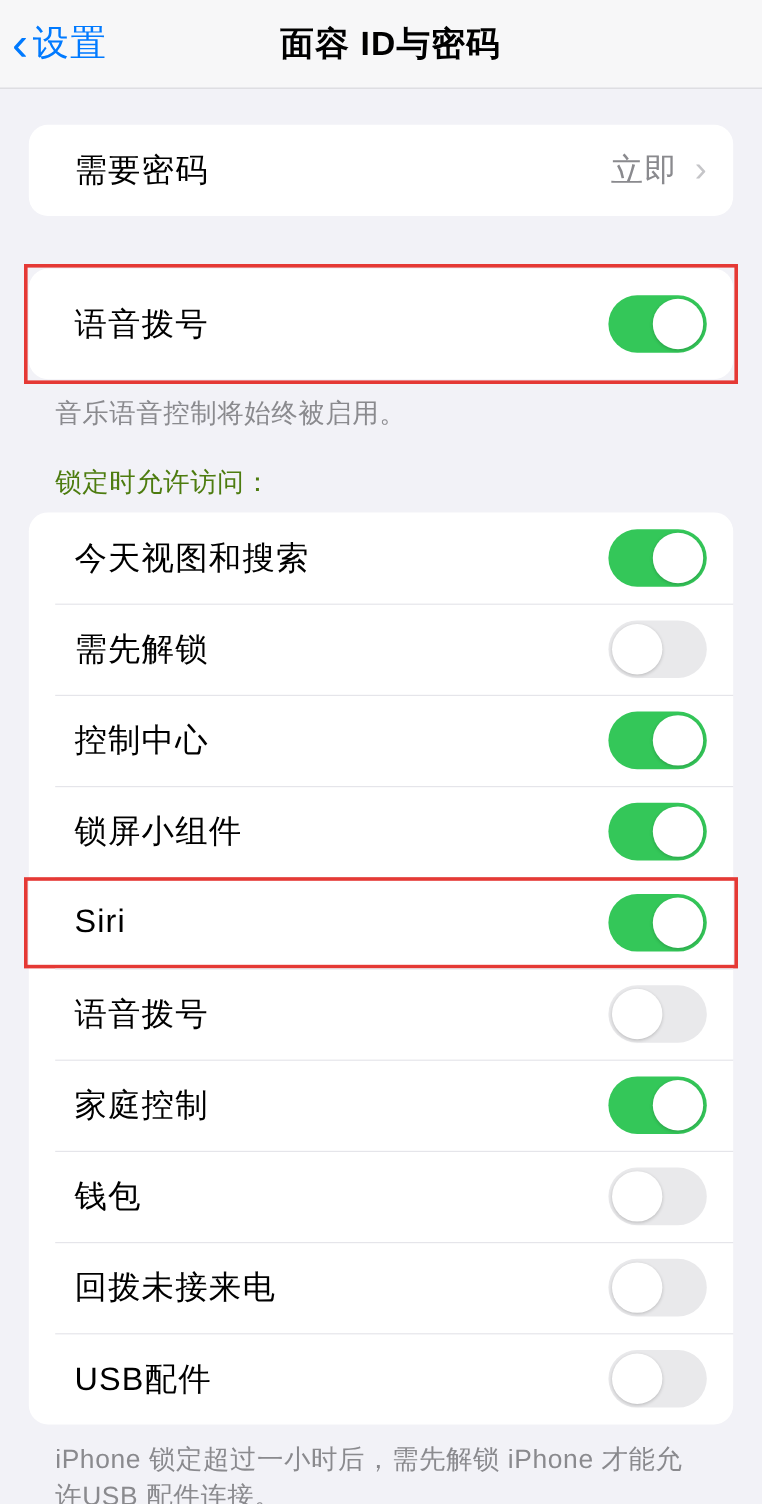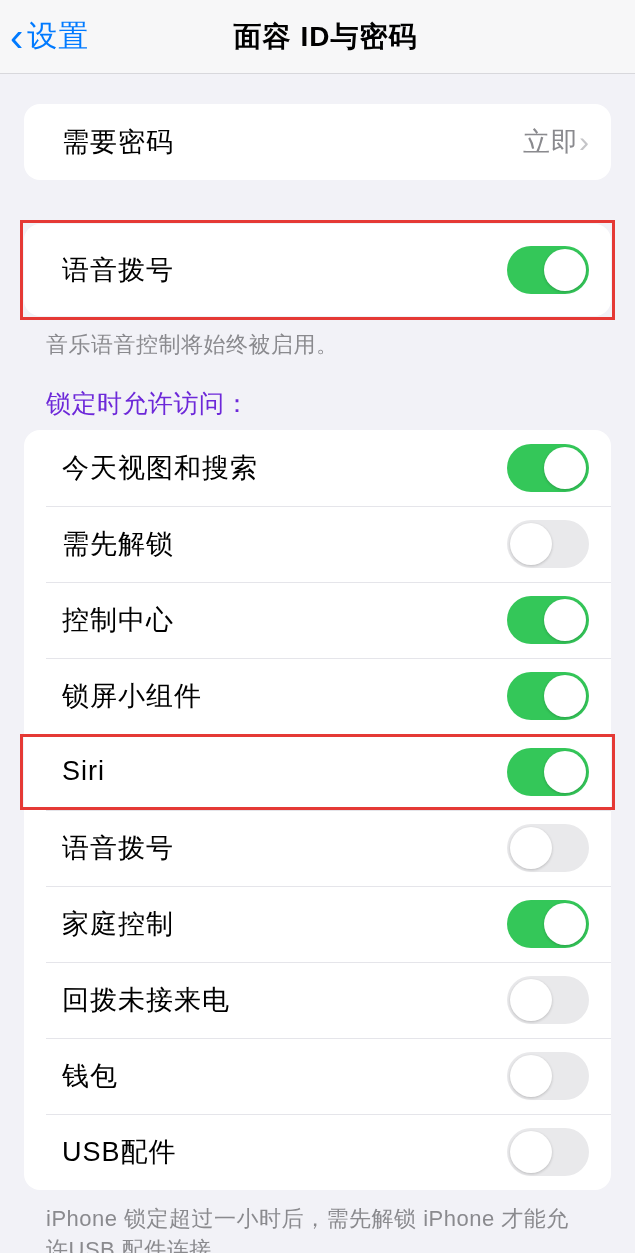--- a/index.html
+++ b/index.html
@@ -82,21 +82,21 @@
     }
     .row-label {
       font-size: 27px;
       color: #000;
       letter-spacing: 1px;
       margin-left: 16px;
     }
     .row-right {
       display: flex;
       align-items: center;
-      gap: 0;
+      gap: 14px;
     }
     .row-value {
       font-size: 27px;
       color: #8a8a8e;
       letter-spacing: 1px;
     }
     .chevron-right {
       color: #c5c5c8;
       font-size: 30px;
       font-weight: 500;
@@ -124,22 +124,22 @@
     .toggle.on .toggle-knob { left: 37px; }
     .toggle.off .toggle-knob { left: 3px; }
     .footer-text {
       font-size: 22px;
       color: #8a8a8e;
       padding: 14px 22px 0 22px;
       letter-spacing: 0.5px;
       line-height: 1.4;
     }
     .header-text {
-      font-size: 25px;
-      color: #6d28d9;
+      font-size: 22px;
+      color: #4d7c0f;
       padding: 26px 22px 10px 22px;
       letter-spacing: 0.5px;
     }
     .highlight-box {
       position: relative;
     }
     .highlight-box::after {
       content: "";
       position: absolute;
       top: -4px;
@@ -244,32 +244,32 @@
           <div class="toggle-knob"></div>
         </div>
       </div>
       <div class="row">
         <span class="row-label">家庭控制</span>
         <div class="toggle on">
           <div class="toggle-knob"></div>
         </div>
       </div>
       <div class="row">
+        <span class="row-label">钱包</span>
+        <div class="toggle off">
+          <div class="toggle-knob"></div>
+        </div>
+      </div>
+      <div class="row">
         <span class="row-label">回拨未接来电</span>
         <div class="toggle off">
           <div class="toggle-knob"></div>
         </div>
       </div>
       <div class="row">
-        <span class="row-label">钱包</span>
-        <div class="toggle off">
-          <div class="toggle-knob"></div>
-        </div>
-      </div>
-      <div class="row">
         <span class="row-label">USB配件</span>
         <div class="toggle off">
           <div class="toggle-knob"></div>
         </div>
       </div>
     </div>
 
   <div class="footer-text">iPhone 锁定超过一小时后，需先解锁 iPhone 才能允许USB 配件连接。</div>
 
 </div>

